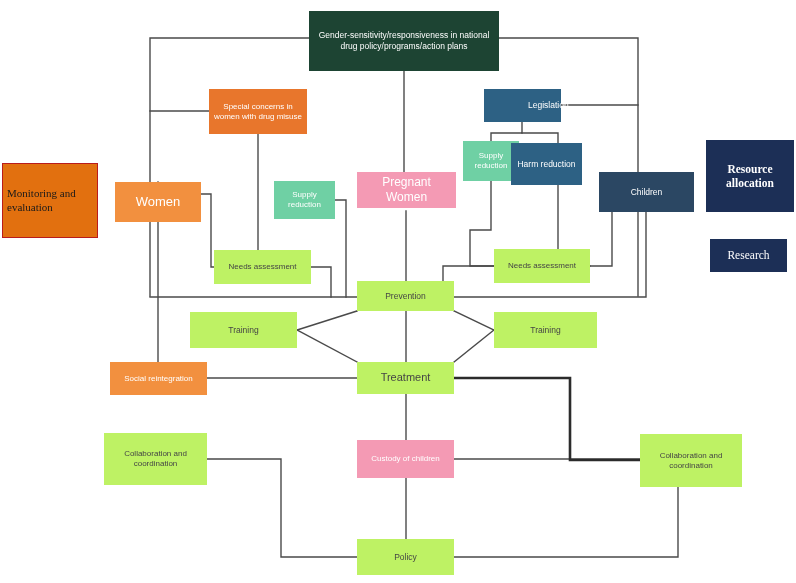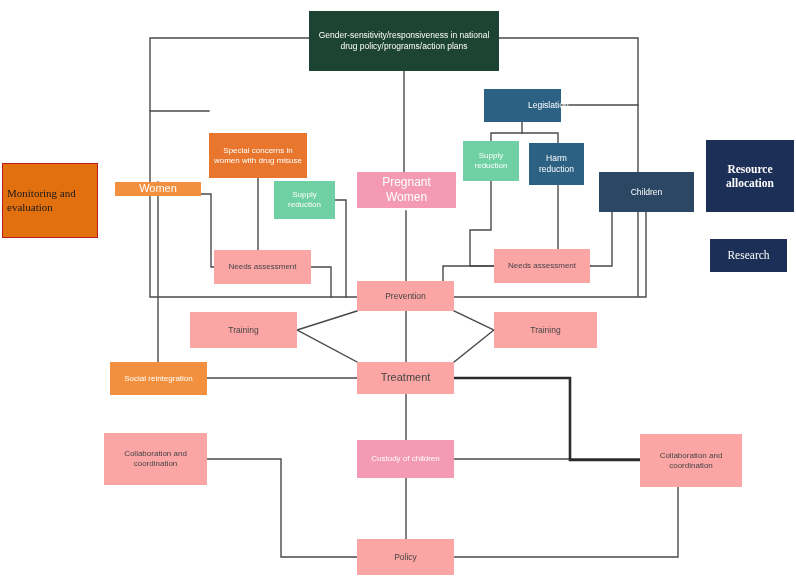--- a/index.html
+++ b/index.html
@@ -37,21 +37,21 @@
   .node span {
     display: block;
     width: 100%;
     white-space: pre-line;
   }
   
   .c-darkgreen { background: #1d4433; color: #ffffff; }
   .c-orange    { background: #e8762c; color: #ffffff; }
   .c-orange-lt { background: #f2903f; color: #ffffff; }
   .c-orange-dk { background: #e2700f; color: #1a1a1a; border: 1px solid #b91c1c; }
-  .c-green     { background: #fca5a5; color: #454545; }
+  .c-green     { background: #bef264; color: #454545; }
   .c-green-w   { background: #6fd0a4; color: #ffffff; }
   .c-pink      { background: #f49ab4; color: #ffffff; }
   .c-steel     { background: #2d6184; color: #ffffff; }
   .c-navy      { background: #2b4763; color: #ffffff; }
   .c-navy-dk   { background: #1c2f56; color: #ffffff; }
 
   .f-serif { font-family: "Liberation Serif", serif; }
   .t-left  { justify-content: flex-start; text-align: left; }
 </style>
 </head>
@@ -119,48 +119,48 @@
     <g fill="none" stroke="#2b2b2b" stroke-width="2.6" stroke-linecap="square" stroke-linejoin="miter">
 
       <path d="M 454 378 L 570 378 L 570 460 L 640 460"></path>
     </g>
   </svg>
 
   <div id="node-layer">
       <div class="node c-darkgreen" style="left: 309px; top: 11px; width: 190px; height: 60px; font-size: 8.5px;">
         <span>Gender-sensitivity/responsiveness in national drug policy/programs/action plans</span>
       </div>
-      <div class="node c-orange" style="left: 209px; top: 89px; width: 98px; height: 45px; font-size: 8px; margin-top: 44px;">
+      <div class="node c-orange" style="left: 209px; top: 89px; width: 98px; height: 45px; font-size: 8px;">
         <span>Special concerns in women with drug misuse</span>
       </div>
       <div class="node c-steel" style="left: 484px; top: 89px; width: 77px; height: 33px; font-size: 8.5px; padding-left: 44px;">
         <span>Legislation</span>
       </div>
       <div class="node c-orange-dk f-serif t-left" style="left: 2px; top: 163px; width: 96px; height: 75px; font-size: 11px;">
         <span>Monitoring and evaluation</span>
       </div>
       <div class="node c-navy-dk f-serif" style="left: 706px; top: 140px; width: 88px; height: 72px; font-size: 11.5px; font-weight: bold;">
         <span>Resource allocation</span>
       </div>
       <div class="node c-navy-dk f-serif" style="left: 710px; top: 239px; width: 77px; height: 33px; font-size: 11.5px;">
         <span>Research</span>
       </div>
-      <div class="node c-orange-lt" style="left: 115px; top: 182px; width: 86px; height: 14px; font-size: 11px;">
+      <div class="node c-orange-lt" style="left: 115px; top: 182px; width: 86px; height: 40px; font-size: 13px;">
         <span>Women</span>
       </div>
       <div class="node c-green-w" style="left: 274px; top: 181px; width: 61px; height: 38px; font-size: 8px;">
         <span>Supply reduction</span>
       </div>
       <div class="node c-pink" style="left: 357px; top: 172px; width: 99px; height: 36px; font-size: 12px;">
         <span>Pregnant Women</span>
       </div>
       <div class="node c-green-w" style="left: 463px; top: 141px; width: 56px; height: 40px; font-size: 8px;">
         <span>Supply reduction</span>
       </div>
-      <div class="node c-steel" style="left: 529px; top: 143px; width: 55px; height: 42px; font-size: 8.5px;">
+      <div class="node c-steel" style="left: 511px; top: 143px; width: 71px; height: 42px; font-size: 8.5px;">
         <span>Harm reduction</span>
       </div>
       <div class="node c-navy" style="left: 599px; top: 172px; width: 95px; height: 40px; font-size: 8.5px;">
         <span>Children</span>
       </div>
       <div class="node c-green" style="left: 214px; top: 250px; width: 97px; height: 34px; font-size: 8px;">
         <span>Needs assessment</span>
       </div>
       <div class="node c-green" style="left: 494px; top: 249px; width: 96px; height: 34px; font-size: 8px;">
         <span>Needs assessment</span>

